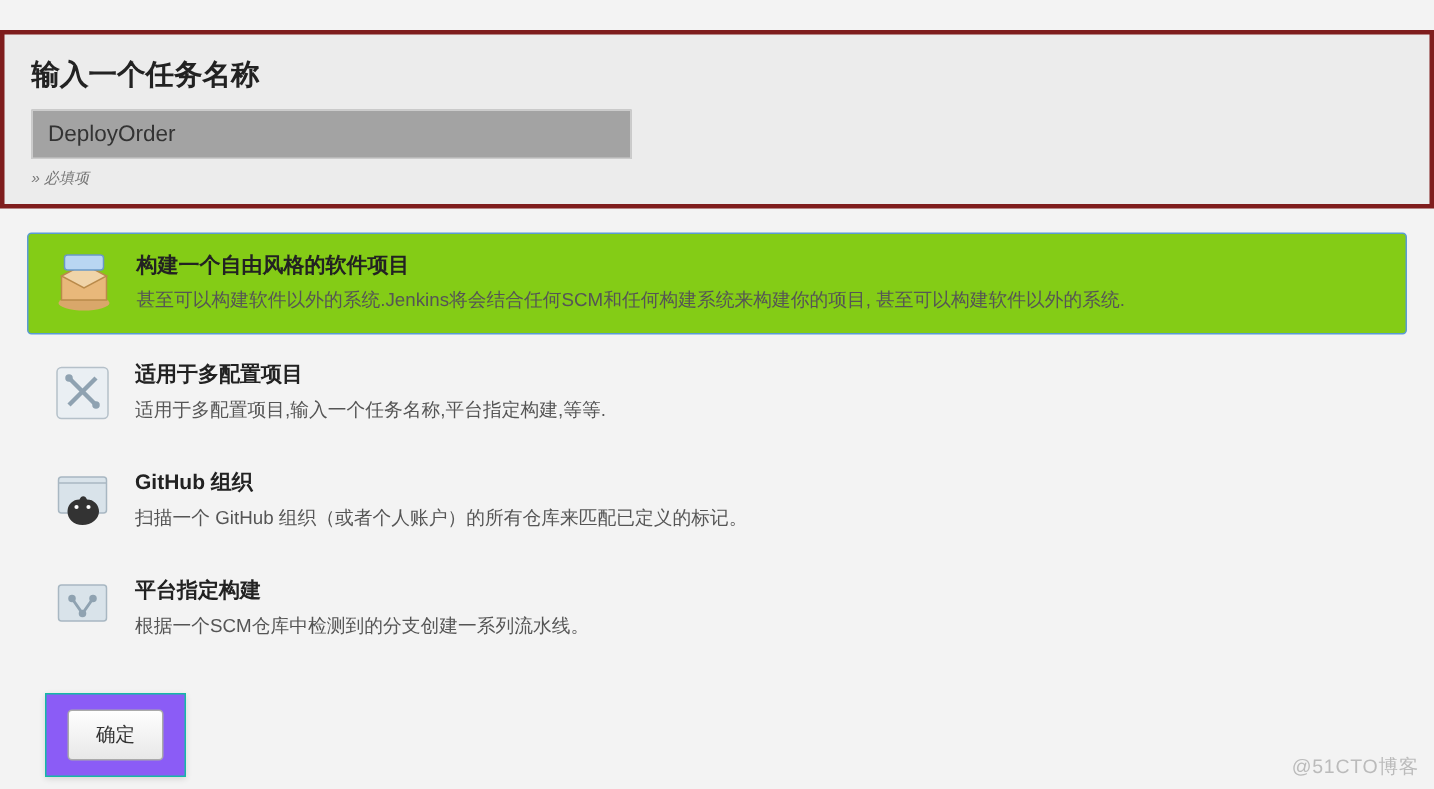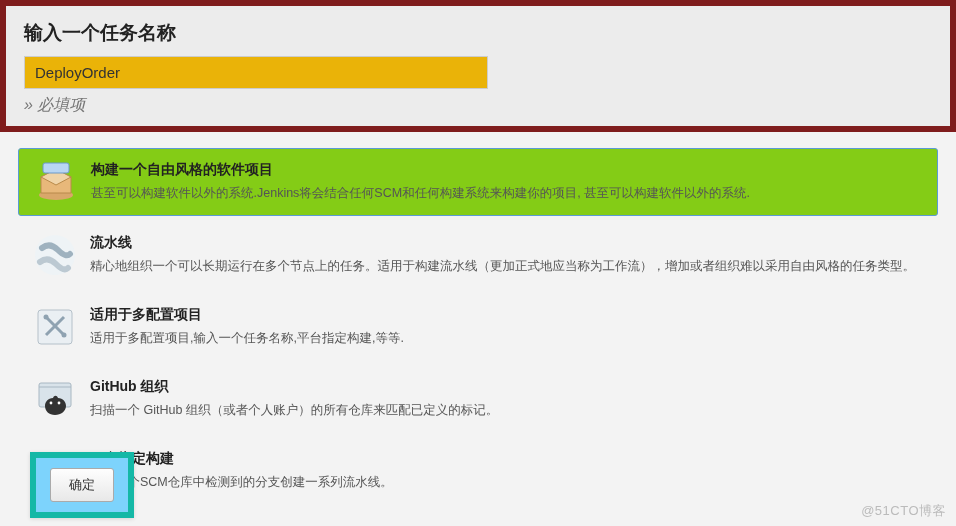--- a/index.html
+++ b/index.html
@@ -8,41 +8,42 @@
       background: #f3f3f3;
       font-size: 13px;
       color: #333;
       width: 956px;
       height: 526px;
       overflow: hidden;
       position: relative;
     }
     .top-section {
       background: #ececec;
-      border: 6px solid #7f1d1d;
+      border: 3px solid #7f1d1d;
       padding: 14px 18px 10px 18px;
+      margin-top: 20px;
     }
     .heading {
       font-size: 19px;
       font-weight: bold;
       color: #222;
       margin-bottom: 10px;
     }
     .name-input {
-      width: 464px;
+      width: 400px;
       padding: 7px 10px;
       font-size: 15px;
-      background: #eab308;
+      background: #a3a3a3;
       border: 1px solid #ccc;
       color: #333;
       outline: none;
     }
     .required-row {
       margin-top: 6px;
-      font-size: 16px;
+      font-size: 10px;
       color: #777;
       font-style: italic;
     }
     .items-container {
       padding: 16px 18px;
     }
     .item {
       display: flex;
       align-items: flex-start;
       padding: 12px 16px;
@@ -72,22 +73,22 @@
     }
     .item-desc {
       font-size: 12.5px;
       color: #555;
       line-height: 1.6;
     }
     .bottom-bar {
       position: absolute;
       left: 30px;
       bottom: 8px;
-      background: #7dd3fc;
-      border: 6px solid #14b8a6;
+      background: #8b5cf6;
+      border: 1px solid #14b8a6;
       padding: 10px 14px;
       box-shadow: 0 1px 4px rgba(0,0,0,0.12);
     }
     .ok-btn {
       padding: 7px 18px;
       font-size: 13px;
       background: linear-gradient(#fefefe,#e8e8e8);
       border: 1px solid #aaa;
       border-radius: 3px;
       color: #333;
@@ -121,33 +122,20 @@
         <path d="M6 16 L21 8 L36 16 L21 24 Z" fill="#f0d4a8" stroke="#b98a4a"></path>
         <rect x="8" y="2" width="26" height="10" rx="2" fill="#b9d6f2" stroke="#6a99c8"></rect>
       </svg>
     </div>
     <div class="item-body">
       <div class="item-title">构建一个自由风格的软件项目</div>
       <div class="item-desc">甚至可以构建软件以外的系统.Jenkins将会结合任何SCM和任何构建系统来构建你的项目, 甚至可以构建软件以外的系统.</div>
     </div>
   </div>
 
-  <div class="item">
-    <div class="icon-wrap">
-      <svg width="42" height="42" viewBox="0 0 42 42">
-        <circle cx="21" cy="21" r="20" fill="#eef3f6"></circle>
-        <path d="M8 14 Q16 8 24 16 T36 20" stroke="#9fb2bf" stroke-width="6" fill="none" stroke-linecap="round"></path>
-        <path d="M6 28 Q14 22 22 30 T34 34" stroke="#bcc9d2" stroke-width="6" fill="none" stroke-linecap="round"></path>
-      </svg>
-    </div>
-    <div class="item-body">
-      <div class="item-title">流水线</div>
-      <div class="item-desc">精心地组织一个可以长期运行在多个节点上的任务。适用于构建流水线（更加正式地应当称为工作流），增加或者组织难以采用自由风格的任务类型。</div>
-    </div>
-  </div>
 
   <div class="item">
     <div class="icon-wrap">
       <svg width="42" height="42" viewBox="0 0 42 42">
         <rect x="4" y="4" width="34" height="34" rx="3" fill="#eaeff3" stroke="#b5c0c9"></rect>
         <line x1="12" y1="11" x2="30" y2="29" stroke="#8fa2b1" stroke-width="3"></line>
         <line x1="30" y1="11" x2="12" y2="29" stroke="#8fa2b1" stroke-width="3"></line>
         <circle cx="12" cy="11" r="2.5" fill="#8fa2b1"></circle>
         <circle cx="30" cy="29" r="2.5" fill="#8fa2b1"></circle>
       </svg>

